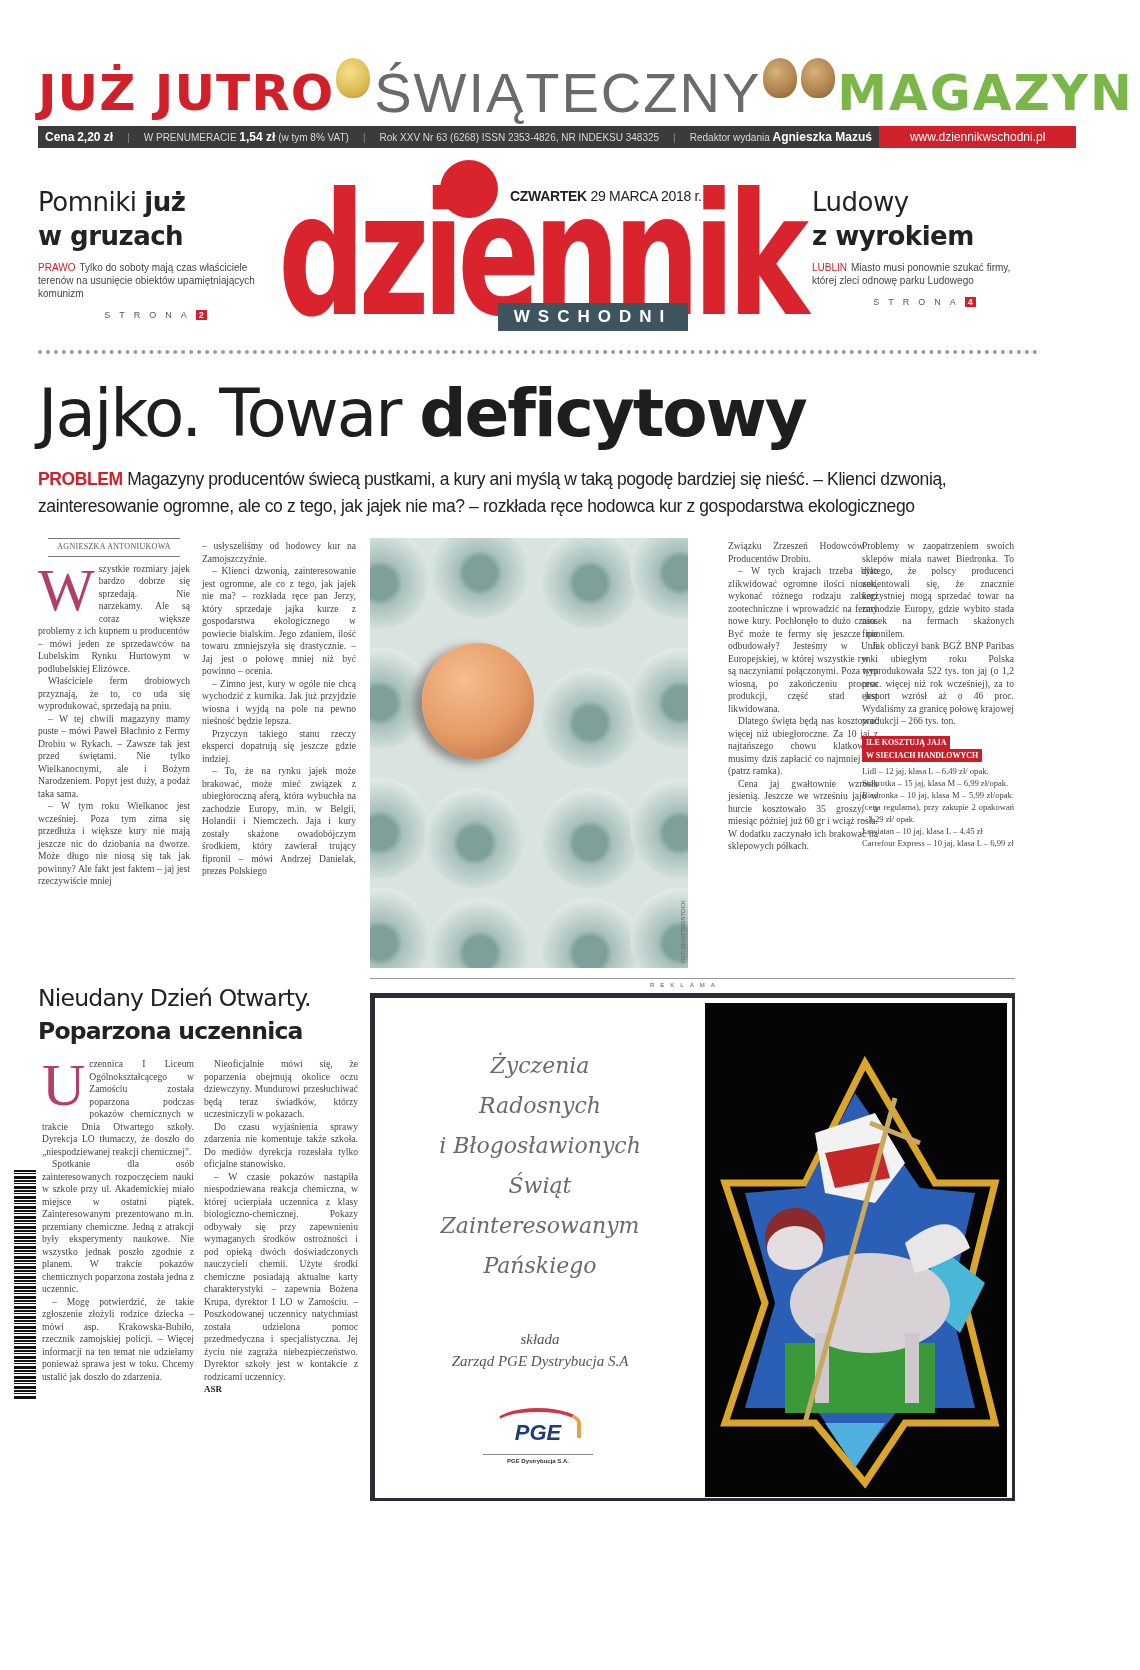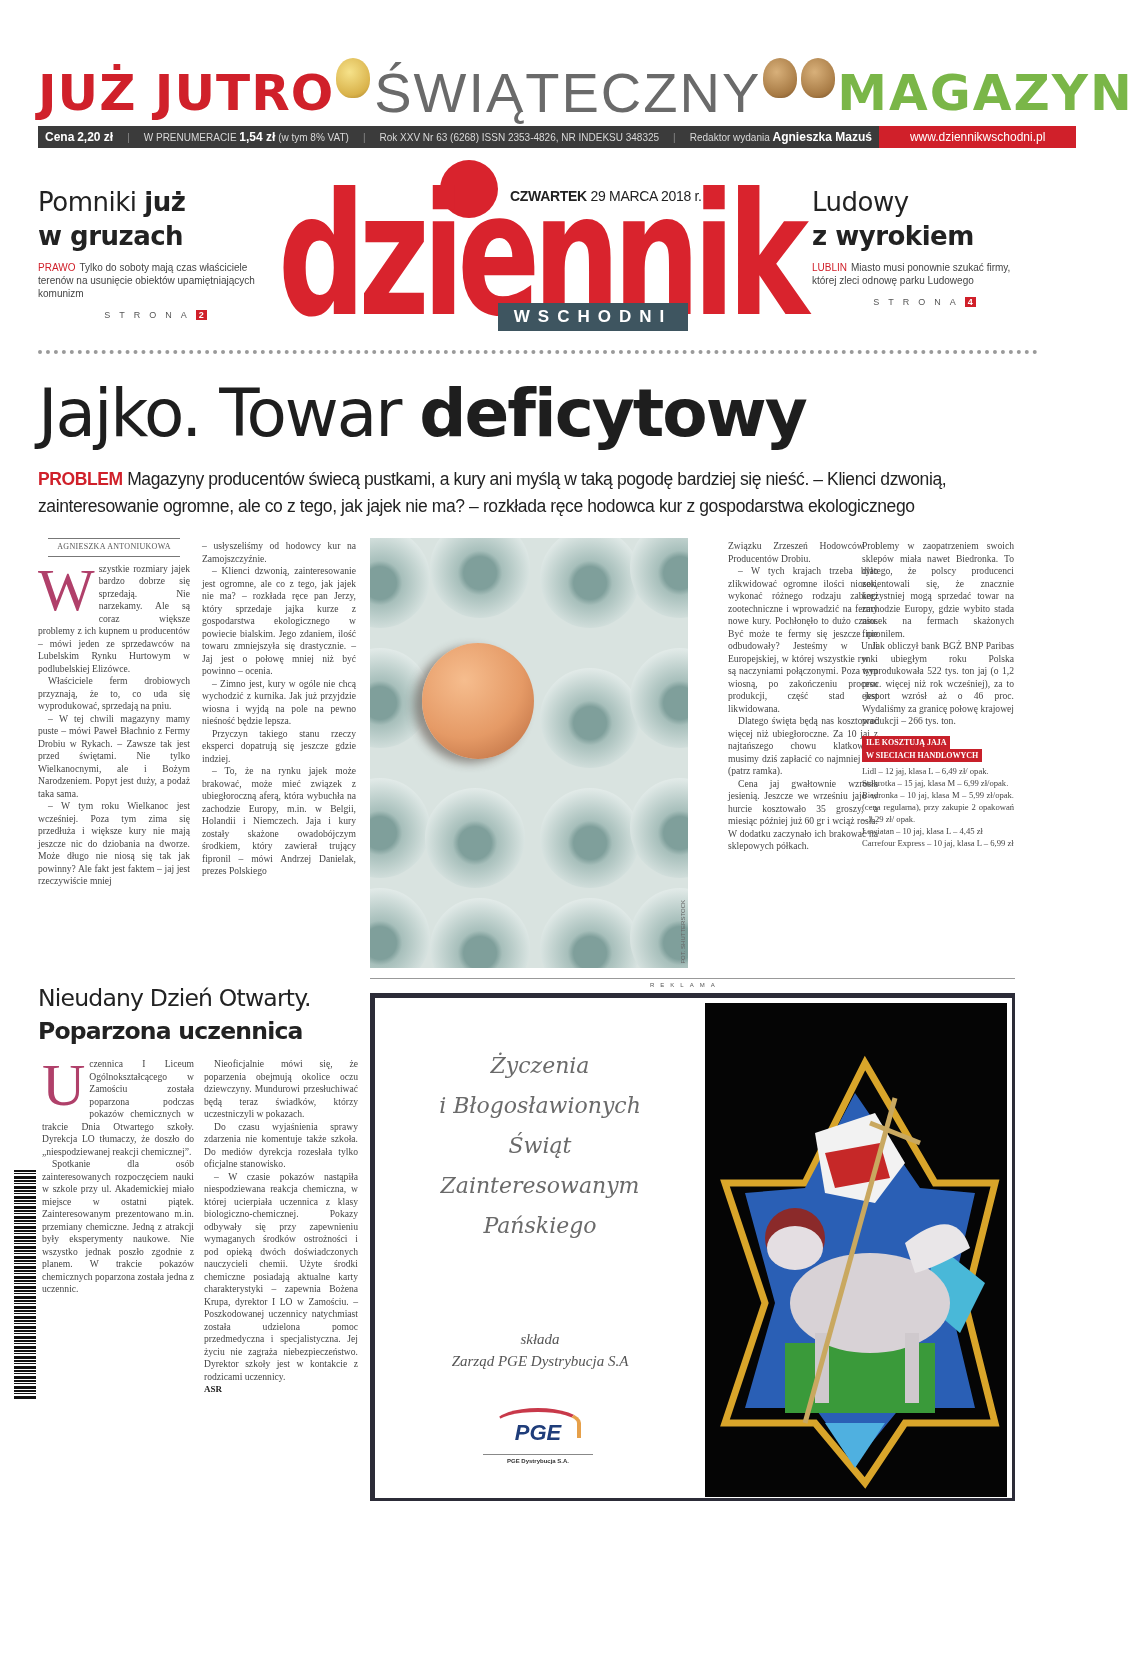--- a/index.html
+++ b/index.html
@@ -182,35 +182,37 @@
     </div>
   </div>
 </div>
 
 <div class="abs h2a"><span>Nieudany Dzień Otwarty.</span><br><b>Poparzona uczennica</b></div>
 
 <div class="abs col" style="left:42px; top:1058px; width:152px;">
   <span class="dropcap">U</span>
   <p class="noi">czennica I Liceum Ogólnokształcącego w Zamościu została poparzona podczas pokazów chemicznych w trakcie Dnia Otwartego szkoły. Dyrekcja LO tłumaczy, że doszło do „niespodziewanej reakcji chemicznej”.</p>
   <p>Spotkanie dla osób zainteresowanych rozpoczęciem nauki w szkole przy ul. Akademickiej miało miejsce w ostatni piątek. Zainteresowanym prezentowano m.in. przemiany chemiczne. Jedną z atrakcji były eksperymenty naukowe. Nie wszystko jednak poszło zgodnie z planem. W trakcie pokazów chemicznych poparzona została jedna z uczennic.</p>
+  <p>– Mogę potwierdzić, że takie zgłoszenie złożyli rodzice dziecka – mówi asp. Krakowska-Bubiło, rzecznik zamojskiej policji. – Więcej informacji na ten temat nie udzielamy ponieważ sprawa jest w toku. Chcemy ustalić jak doszło do zdarzenia.</p>
 </div>
 <div class="abs col" style="left:204px; top:1058px; width:154px;">
   <p>Nieoficjalnie mówi się, że poparzenia obejmują okolice oczu dziewczyny. Mundurowi przesłuchiwać będą teraz świadków, którzy uczestniczyli w pokazach.</p>
   <p>Do czasu wyjaśnienia sprawy zdarzenia nie komentuje także szkoła. Do mediów dyrekcja rozesłała tylko oficjalne stanowisko.</p>
   <p>– W czasie pokazów nastąpiła niespodziewana reakcja chemiczna, w której ucierpiała uczennica z klasy biologiczno-chemicznej. Pokazy odbywały się przy zapewnieniu wymaganych środków ostrożności i pod opieką dwóch doświadczonych nauczycieli chemii. Użyte środki chemiczne posiadają aktualne karty charakterystyki – zapewnia Bożena Krupa, dyrektor I LO w Zamościu. – Poszkodowanej uczennicy natychmiast została udzielona pomoc przedmedyczna i specjalistyczna. Jej życiu nie zagraża niebezpieczeństwo. Dyrektor szkoły jest w kontakcie z rodzicami uczennicy.</p>
   <span class="author-tag">ASR</span>
 </div>
 
 <div class="abs barcode"></div>
 
 <div class="abs reklama">REKLAMA</div>
 <div class="abs" style="left:370px; top:978px; width:645px; border-top:1px solid #999;"></div>
 <div class="abs ad">
   <div class="adtext">
     <div>Życzenia</div>
+    <div>Radosnych</div>
     <div>i Błogosławionych</div>
     <div>Świąt</div>
     <div>Zainteresowanym</div>
     <div>Pańskiego</div>
   </div>
   <div class="adsmall">
     <div>składa</div>
     <div>Zarząd PGE Dystrybucja S.A</div>
   </div>
   <div class="pge">

